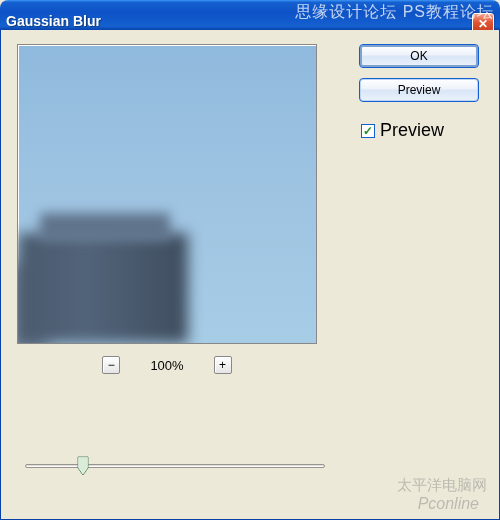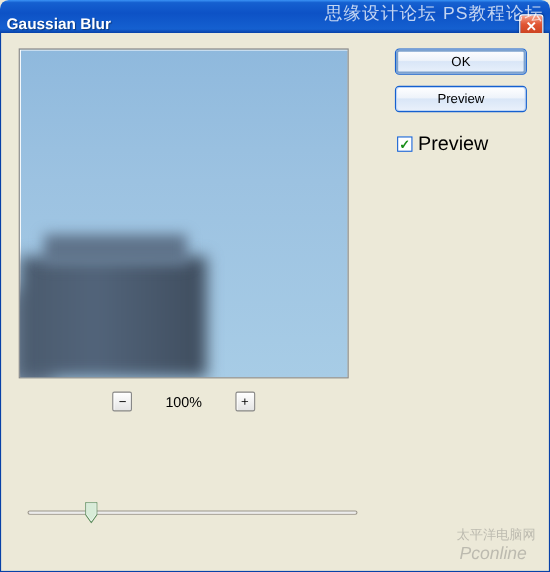--- a/index.html
+++ b/index.html
@@ -24,21 +24,21 @@
 .radius-row{position:absolute;left:24px;top:388px;display:flex;align-items:center;gap:8px;font-size:14px}
 .radius-input{width:72px;height:22px;border:1px solid #7f9db9;background:#fff;padding:0 4px;display:flex;align-items:center}
 .radius-input .val{background:#1a3e8c;color:#fff;padding:0 4px}
 .slider{position:absolute;left:24px;top:424px;width:300px;height:26px}
 .track{position:absolute;top:10px;left:0;right:0;height:4px;background:#fff;border:1px solid #9a958a;border-radius:2px;box-shadow:inset 0 1px 1px rgba(0,0,0,.15)}
 .thumb{position:absolute;top:2px;left:52px;width:12px;height:20px}
 .thumb svg{display:block}
 .watermarks{position:absolute;pointer-events:none}
 .wm-top{top:2px;right:6px;font-size:16px;color:rgba(255,255,255,.75);letter-spacing:1px}
 .wm-br{bottom:6px;right:20px;font-size:16px;color:rgba(100,100,100,.35);font-style:italic;font-weight:normal}
-.wm-br2{bottom:24px;right:12px;font-size:12px;color:rgba(100,100,100,.35)}
+.wm-br2{bottom:24px;right:12px;font-size:15px;color:rgba(100,100,100,.35)}
 </style>
 </head>
 <body>
 
 <div class="titlebar">
   <span class="title">Gaussian Blur</span>
   <div class="close">
     <span>✕</span>
   </div>
 </div>

